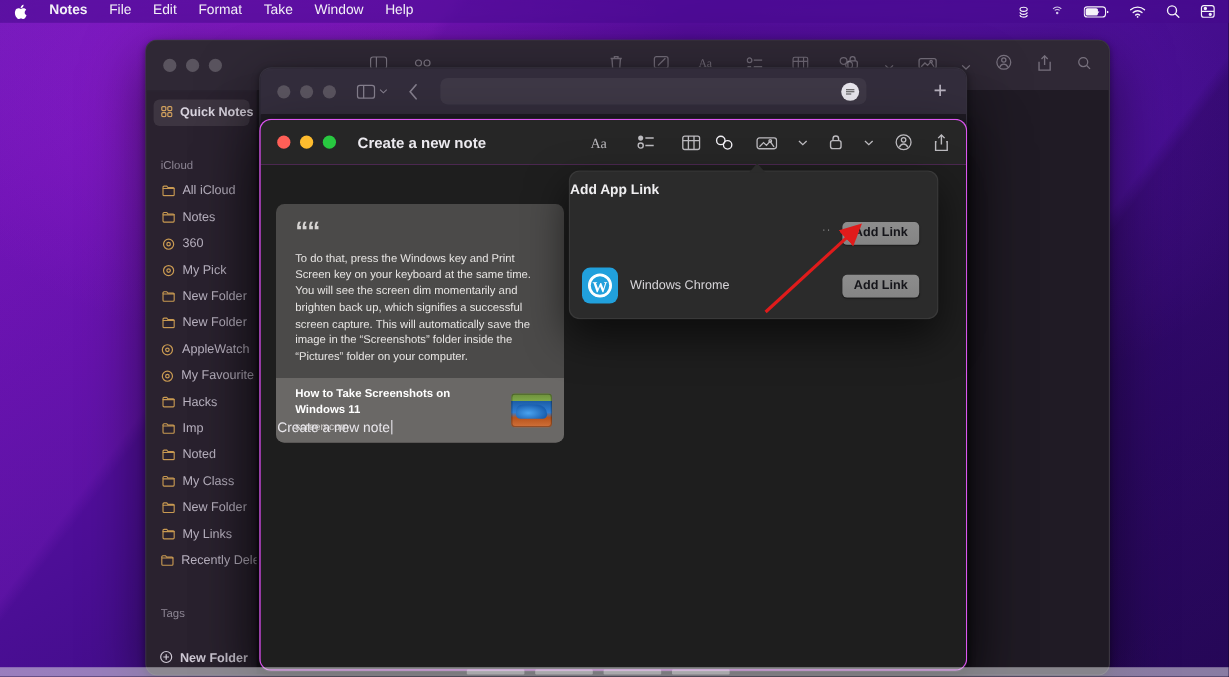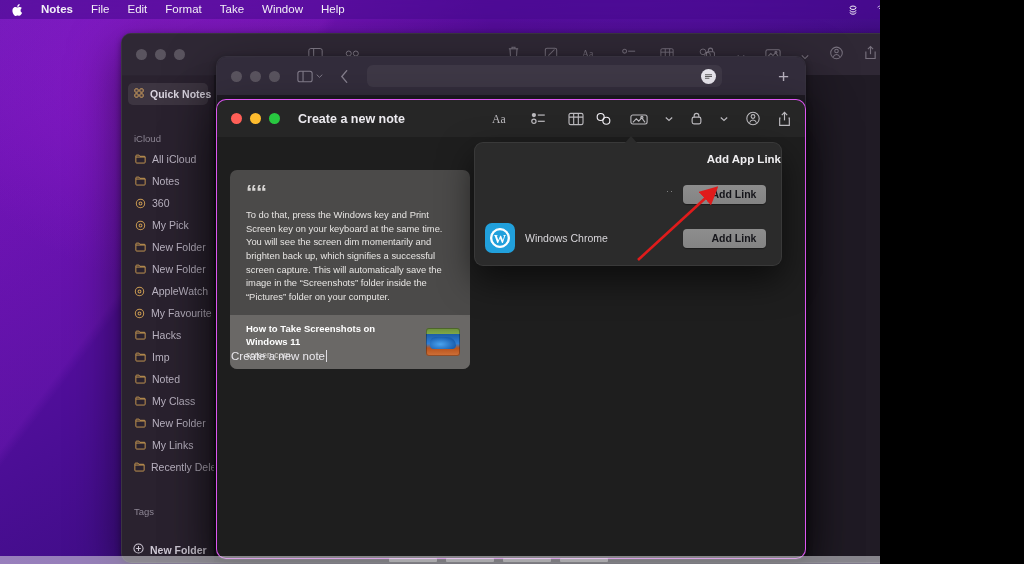--- a/index.html
+++ b/index.html
@@ -2,21 +2,21 @@
 <html><head>
 <meta charset="utf-8">
 <style>
   html,body{margin:0;padding:0;}
   body{
     width:1024px;height:564px;overflow:hidden;
     font-family:"Liberation Sans","DejaVu Sans",sans-serif;
     background:#000;
     -webkit-font-smoothing:antialiased;
   }
-  #screen{position:relative;width:880px;height:564px;overflow:hidden;}
+  #screen{position:relative;width:1024px;height:564px;overflow:hidden;}
 
   
   .wallpaper{
     position:absolute;inset:0;
     background:
       linear-gradient(150deg, #6d18b5 0%, #6710ae 14%, #5a0ea3 28%, #4b0e95 45%, #3e0d85 62%, #340b74 78%, #2b0963 100%);
   }
   .wallpaper .glow1{
     position:absolute;left:-10%;top:-25%;width:70%;height:80%;
     background:radial-gradient(ellipse at center, rgba(150,30,210,.55) 0%, rgba(120,20,180,0) 65%);
@@ -221,40 +221,39 @@
     border:1px solid rgba(255,255,255,.07);
     box-shadow:0 14px 34px rgba(0,0,0,.6);
     z-index:40;
   }
   #popover .pop-arrow{
     position:absolute;left:149px;top:-7px;width:14px;height:8px;
     background:#2b2b2b;
     clip-path:polygon(50% 0,100% 100%,0 100%);
   }
   #popover .pop-title{
-    text-align:right;color:#f0eff1;font-size:11.5px;font-weight:bold;
+    text-align:left;color:#f0eff1;font-size:11.5px;font-weight:bold;
     padding-top:10px;
   }
   #popover .pop-row{
     position:absolute;left:0;width:100%;display:flex;align-items:center;
   }
   #popover .row1{top:38px;height:26px;}
   #popover .row2{top:78px;height:34px;}
   #popover .dots{
     margin-left:auto;color:#8d8d8d;font-size:9px;letter-spacing:1px;
     transform:translateY(-3px);
   }
   .addlink-btn{
     width:64px;height:19px;border-radius:4px;
     background:linear-gradient(#8d8d8d,#848484);
     color:#15151a;font-size:10.5px;font-weight:bold;
     display:flex;align-items:center;justify-content:center;
     margin-left:9px;margin-right:15px;flex:none;
     box-shadow:0 1px 1px rgba(0,0,0,.35);
-    padding-left:19px;
   }
   #popover .app-icon{
     width:30px;height:30px;border-radius:7px;margin-left:10px;flex:none;
     background:#21a0dc;display:flex;align-items:center;justify-content:center;
     color:#fff;
   }
   #popover .app-name{
     margin-left:10px;color:#d8d6da;font-size:10.5px;white-space:nowrap;
   }
 

